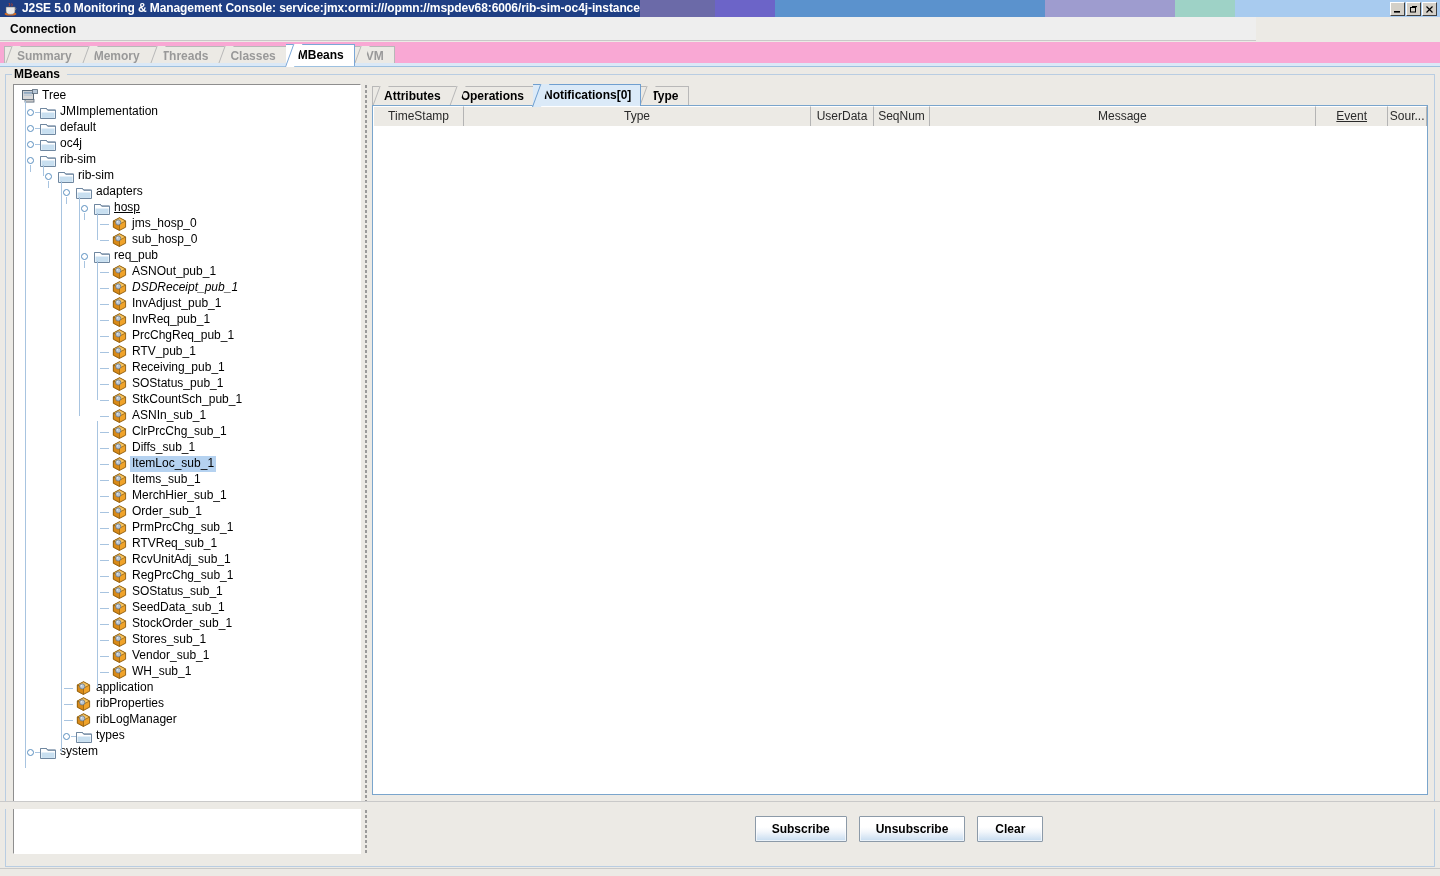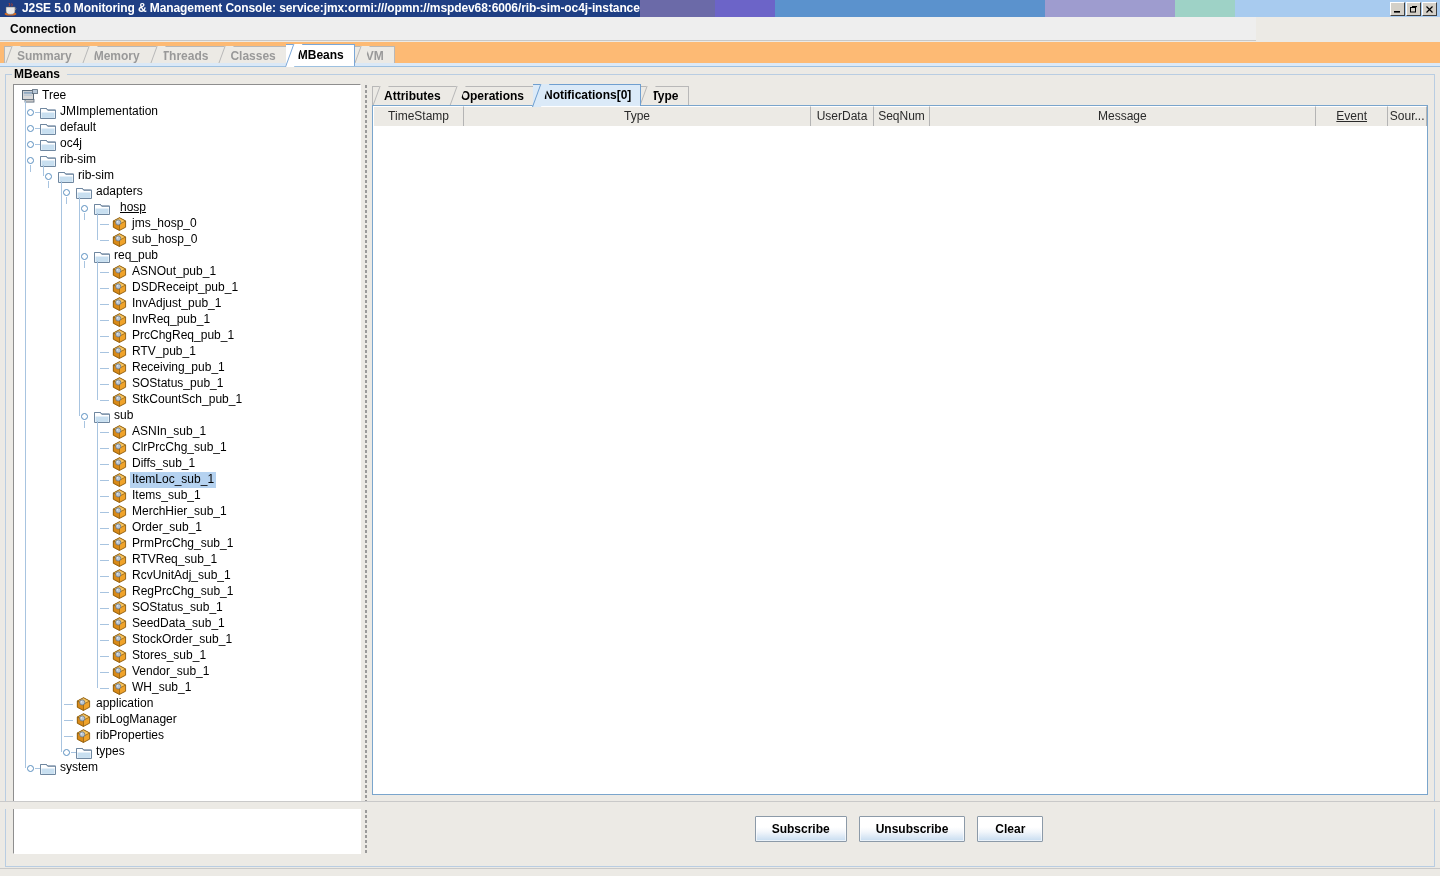--- a/index.html
+++ b/index.html
@@ -45,21 +45,21 @@
   }
   #menu-connection {
     position: absolute; left: 6px; top: 3px;
     font-size: 12px; font-weight: bold; color: #000;
     padding: 2px 4px;
   }
 
   
   #tabbar {
     position: absolute; left: 0; top: 42px; width: 1440px; height: 32px;
-    background: #fdba74;
+    background: #f9a8d4;
   }
   #tabbar-strip {
     position: absolute; left: 4px; top: 2px; display: flex; align-items: flex-end;
   }
   .mtab {
     position: relative;
     height: 20px; line-height: 19px;
     padding: 0 10px 0 12px;
     font-size: 12px; font-weight: bold;
     color: #999999;
@@ -406,21 +406,21 @@
               </svg></span>
             <span class="tlabel" style="left: 80px;">adapters</span>
           </div>
           <div class="tnode" style="height: 16px;">
             <span class="toggle down" style="left: 67px;"></span>
             <span class="fold" style="left: 80px;"><svg viewBox="0 0 16 13" width="16" height="13">
                 <path d="M0.5 2.5 h6 l1.2 1.6 h7.8 v8.4 h-15 z" fill="#ffffff" stroke="#6f87a0" stroke-width="1"></path>
                 <path d="M1.5 6.5 h13 v5.4 h-13 z" fill="#c8dff0"></path>
                 <path d="M0.5 2.5 h6 l1.2 1.6 h7.8" fill="none" stroke="#6f87a0" stroke-width="1"></path>
               </svg></span>
-            <span class="tlabel" style="left: 104px; text-decoration: underline;">hosp</span>
+            <span class="tlabel" style="left: 98px; text-decoration: underline;">hosp</span>
           </div>
           <div class="tnode" style="height: 16px;">
             <span class="hline" style="left: 86px; top: 8px; width: 9px;"></span>
             <span class="mbico" style="left: 98px;"><svg viewBox="0 0 15 14" width="15" height="14">
                 <path d="M7.5 0.8 L13.6 4 v6.2 L7.5 13.4 L1.4 10.2 V4 z" fill="#f0a32a" stroke="#8a5b10" stroke-width="0.9"></path>
                 <path d="M7.5 0.8 L13.6 4 L7.5 7.2 L1.4 4 z" fill="#f8c35c" stroke="#8a5b10" stroke-width="0.7"></path>
                 <path d="M1.4 4 L7.5 7.2 v6.2 L1.4 10.2 z" fill="#d98a18" stroke="#8a5b10" stroke-width="0.7"></path>
                 <circle cx="6.2" cy="5.4" r="2.6" fill="#b9c6d2" stroke="#5d6b78" stroke-width="0.7"></circle>
                 <circle cx="5.4" cy="4.7" r="0.8" fill="#e8eef4"></circle>
               </svg></span>
@@ -450,21 +450,21 @@
             <span class="hline" style="left: 86px; top: 8px; width: 9px;"></span>
             <span class="mbico" style="left: 98px;"><svg viewBox="0 0 15 14" width="15" height="14">
                 <path d="M7.5 0.8 L13.6 4 v6.2 L7.5 13.4 L1.4 10.2 V4 z" fill="#f0a32a" stroke="#8a5b10" stroke-width="0.9"></path>
                 <path d="M7.5 0.8 L13.6 4 L7.5 7.2 L1.4 4 z" fill="#f8c35c" stroke="#8a5b10" stroke-width="0.7"></path>
                 <path d="M1.4 4 L7.5 7.2 v6.2 L1.4 10.2 z" fill="#d98a18" stroke="#8a5b10" stroke-width="0.7"></path>
                 <circle cx="6.2" cy="5.4" r="2.6" fill="#b9c6d2" stroke="#5d6b78" stroke-width="0.7"></circle>
                 <circle cx="5.4" cy="4.7" r="0.8" fill="#e8eef4"></circle>
               </svg></span>
             <span class="tlabel" style="left: 116px;">ASNOut_pub_1</span>
           </div>
-          <div class="tnode" style="height: 16px;">
+          <div class="tnode" style="height: 16px; font-style: italic;">
             <span class="hline" style="left: 86px; top: 8px; width: 9px;"></span>
             <span class="mbico" style="left: 98px;"><svg viewBox="0 0 15 14" width="15" height="14">
                 <path d="M7.5 0.8 L13.6 4 v6.2 L7.5 13.4 L1.4 10.2 V4 z" fill="#f0a32a" stroke="#8a5b10" stroke-width="0.9"></path>
                 <path d="M7.5 0.8 L13.6 4 L7.5 7.2 L1.4 4 z" fill="#f8c35c" stroke="#8a5b10" stroke-width="0.7"></path>
                 <path d="M1.4 4 L7.5 7.2 v6.2 L1.4 10.2 z" fill="#d98a18" stroke="#8a5b10" stroke-width="0.7"></path>
                 <circle cx="6.2" cy="5.4" r="2.6" fill="#b9c6d2" stroke="#5d6b78" stroke-width="0.7"></circle>
                 <circle cx="5.4" cy="4.7" r="0.8" fill="#e8eef4"></circle>
               </svg></span>
             <span class="tlabel" style="left: 116px;">DSDReceipt_pub_1</span>
           </div>
@@ -537,29 +537,20 @@
           <div class="tnode" style="height: 16px;">
             <span class="hline" style="left: 86px; top: 8px; width: 9px;"></span>
             <span class="mbico" style="left: 98px;"><svg viewBox="0 0 15 14" width="15" height="14">
                 <path d="M7.5 0.8 L13.6 4 v6.2 L7.5 13.4 L1.4 10.2 V4 z" fill="#f0a32a" stroke="#8a5b10" stroke-width="0.9"></path>
                 <path d="M7.5 0.8 L13.6 4 L7.5 7.2 L1.4 4 z" fill="#f8c35c" stroke="#8a5b10" stroke-width="0.7"></path>
                 <path d="M1.4 4 L7.5 7.2 v6.2 L1.4 10.2 z" fill="#d98a18" stroke="#8a5b10" stroke-width="0.7"></path>
                 <circle cx="6.2" cy="5.4" r="2.6" fill="#b9c6d2" stroke="#5d6b78" stroke-width="0.7"></circle>
                 <circle cx="5.4" cy="4.7" r="0.8" fill="#e8eef4"></circle>
               </svg></span>
             <span class="tlabel" style="left: 116px;">StkCountSch_pub_1</span>
-          </div>
-          <div class="tnode" style="height: 16px;">
-            <span class="toggle down" style="left: 67px;"></span>
-            <span class="fold" style="left: 80px;"><svg viewBox="0 0 16 13" width="16" height="13">
-                <path d="M0.5 2.5 h6 l1.2 1.6 h7.8 v8.4 h-15 z" fill="#ffffff" stroke="#6f87a0" stroke-width="1"></path>
-                <path d="M1.5 6.5 h13 v5.4 h-13 z" fill="#c8dff0"></path>
-                <path d="M0.5 2.5 h6 l1.2 1.6 h7.8" fill="none" stroke="#6f87a0" stroke-width="1"></path>
-              </svg></span>
-            <span class="tlabel" style="left: 98px;">sub</span>
           </div>
           <div class="tnode" style="height: 16px;">
             <span class="hline" style="left: 86px; top: 8px; width: 9px;"></span>
             <span class="mbico" style="left: 98px;"><svg viewBox="0 0 15 14" width="15" height="14">
                 <path d="M7.5 0.8 L13.6 4 v6.2 L7.5 13.4 L1.4 10.2 V4 z" fill="#f0a32a" stroke="#8a5b10" stroke-width="0.9"></path>
                 <path d="M7.5 0.8 L13.6 4 L7.5 7.2 L1.4 4 z" fill="#f8c35c" stroke="#8a5b10" stroke-width="0.7"></path>
                 <path d="M1.4 4 L7.5 7.2 v6.2 L1.4 10.2 z" fill="#d98a18" stroke="#8a5b10" stroke-width="0.7"></path>
                 <circle cx="6.2" cy="5.4" r="2.6" fill="#b9c6d2" stroke="#5d6b78" stroke-width="0.7"></circle>
                 <circle cx="5.4" cy="4.7" r="0.8" fill="#e8eef4"></circle>
               </svg></span>
@@ -754,32 +745,32 @@
           </div>
           <div class="tnode" style="height: 16px;">
             <span class="hline" style="left: 50px; top: 8px; width: 9px;"></span>
             <span class="mbico" style="left: 62px;"><svg viewBox="0 0 15 14" width="15" height="14">
                 <path d="M7.5 0.8 L13.6 4 v6.2 L7.5 13.4 L1.4 10.2 V4 z" fill="#f0a32a" stroke="#8a5b10" stroke-width="0.9"></path>
                 <path d="M7.5 0.8 L13.6 4 L7.5 7.2 L1.4 4 z" fill="#f8c35c" stroke="#8a5b10" stroke-width="0.7"></path>
                 <path d="M1.4 4 L7.5 7.2 v6.2 L1.4 10.2 z" fill="#d98a18" stroke="#8a5b10" stroke-width="0.7"></path>
                 <circle cx="6.2" cy="5.4" r="2.6" fill="#b9c6d2" stroke="#5d6b78" stroke-width="0.7"></circle>
                 <circle cx="5.4" cy="4.7" r="0.8" fill="#e8eef4"></circle>
               </svg></span>
-            <span class="tlabel" style="left: 80px;">ribLogManager</span>
+            <span class="tlabel" style="left: 80px;">ribProperties</span>
           </div>
           <div class="tnode" style="height: 16px;">
             <span class="hline" style="left: 50px; top: 8px; width: 9px;"></span>
             <span class="mbico" style="left: 62px;"><svg viewBox="0 0 15 14" width="15" height="14">
                 <path d="M7.5 0.8 L13.6 4 v6.2 L7.5 13.4 L1.4 10.2 V4 z" fill="#f0a32a" stroke="#8a5b10" stroke-width="0.9"></path>
                 <path d="M7.5 0.8 L13.6 4 L7.5 7.2 L1.4 4 z" fill="#f8c35c" stroke="#8a5b10" stroke-width="0.7"></path>
                 <path d="M1.4 4 L7.5 7.2 v6.2 L1.4 10.2 z" fill="#d98a18" stroke="#8a5b10" stroke-width="0.7"></path>
                 <circle cx="6.2" cy="5.4" r="2.6" fill="#b9c6d2" stroke="#5d6b78" stroke-width="0.7"></circle>
                 <circle cx="5.4" cy="4.7" r="0.8" fill="#e8eef4"></circle>
               </svg></span>
-            <span class="tlabel" style="left: 80px;">ribProperties</span>
+            <span class="tlabel" style="left: 80px;">ribLogManager</span>
           </div>
           <div class="tnode" style="height: 16px;">
             <span class="toggle" style="left: 49px;"></span>
             <span class="fold" style="left: 62px;"><svg viewBox="0 0 16 13" width="16" height="13">
                 <path d="M0.5 2.5 h6 l1.2 1.6 h7.8 v8.4 h-15 z" fill="#ffffff" stroke="#6f87a0" stroke-width="1"></path>
                 <path d="M1.5 6.5 h13 v5.4 h-13 z" fill="#c8dff0"></path>
                 <path d="M0.5 2.5 h6 l1.2 1.6 h7.8" fill="none" stroke="#6f87a0" stroke-width="1"></path>
               </svg></span>
             <span class="tlabel" style="left: 80px;">types</span>
           </div>

